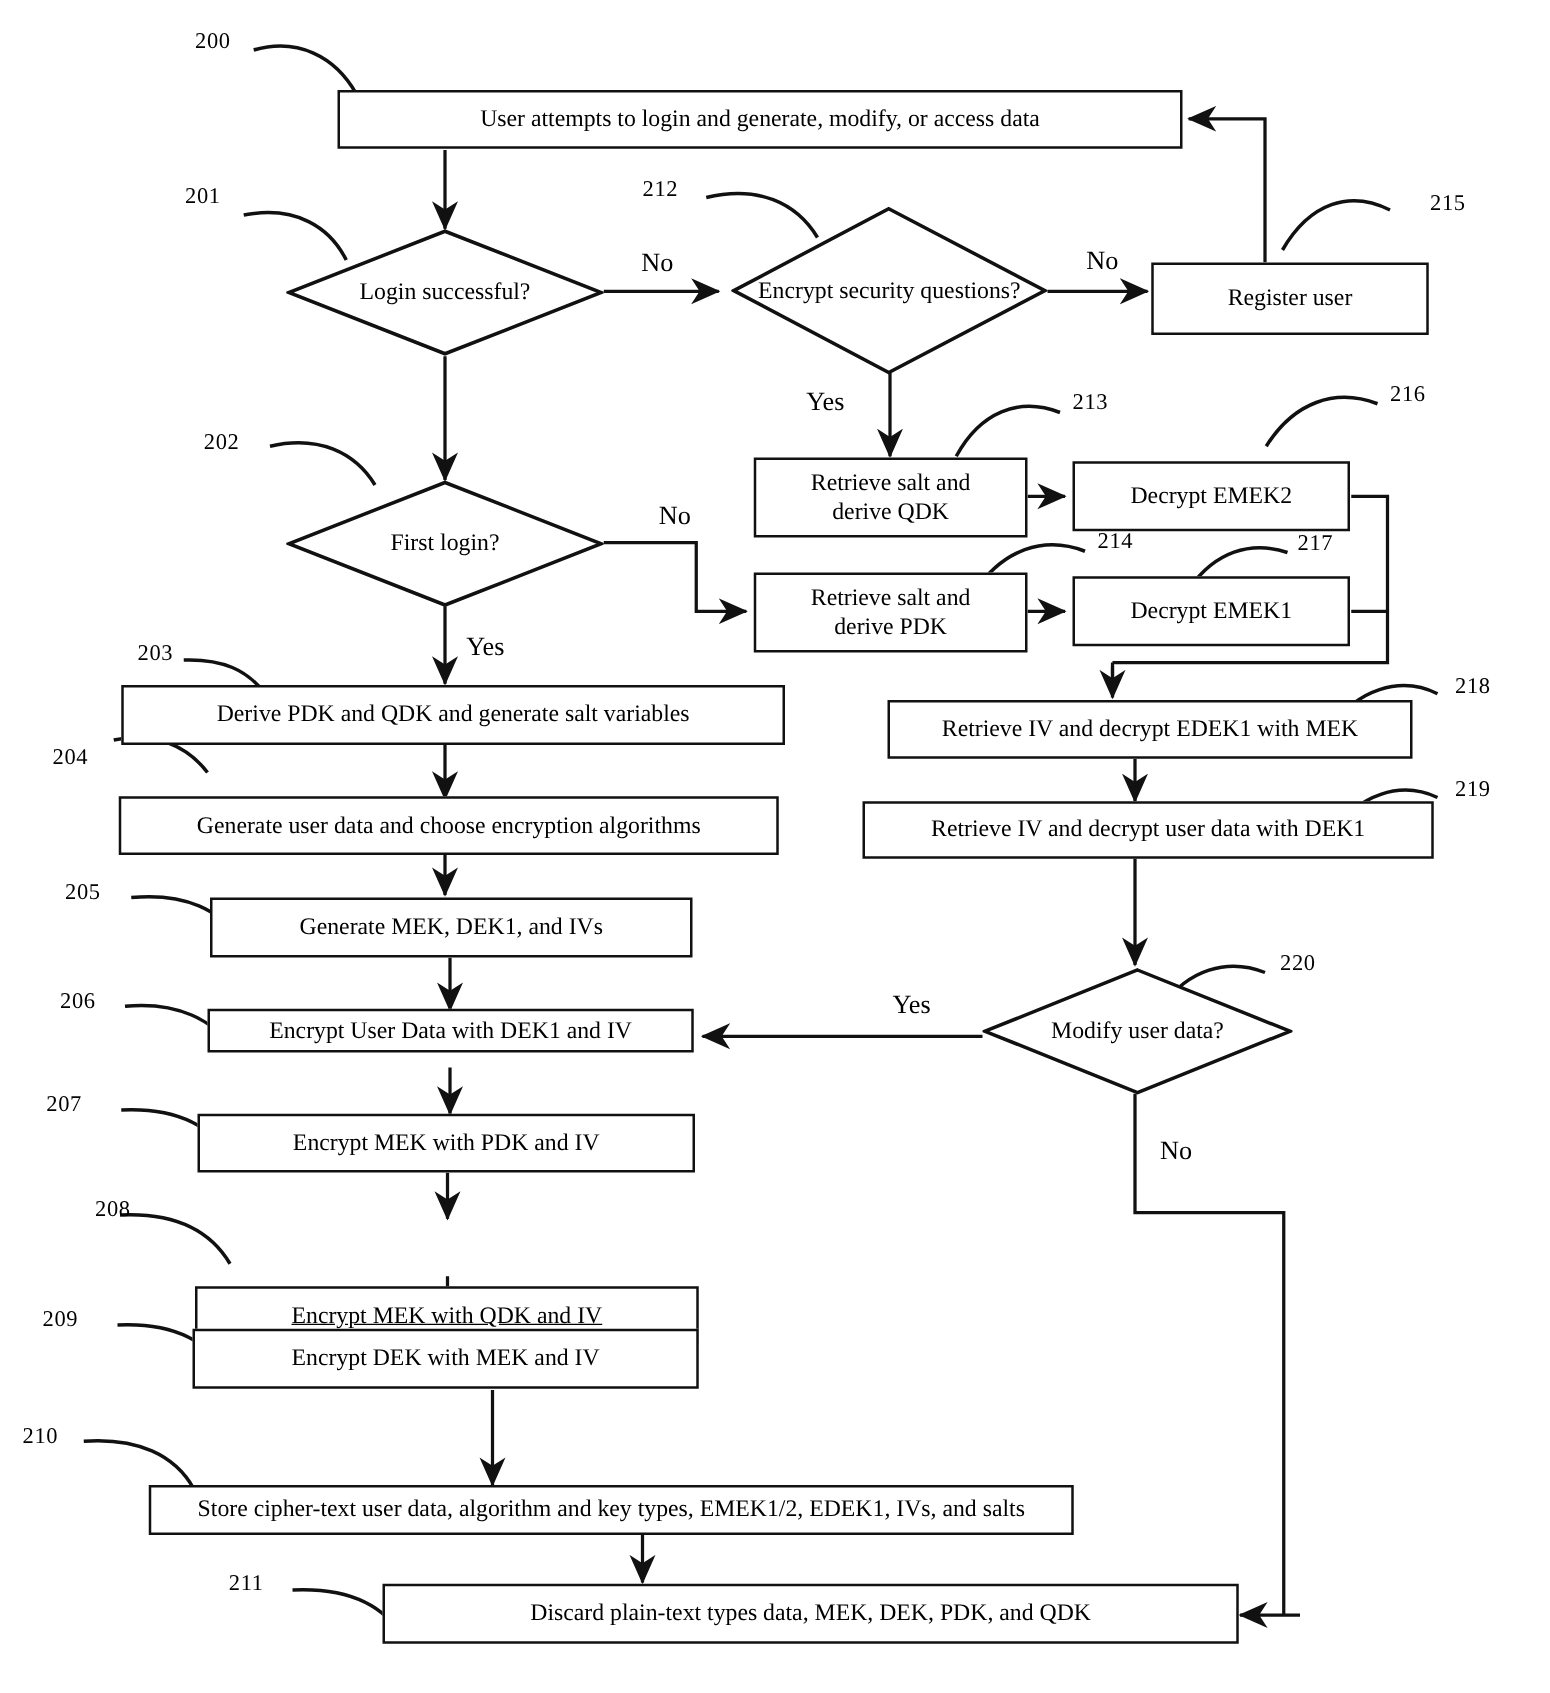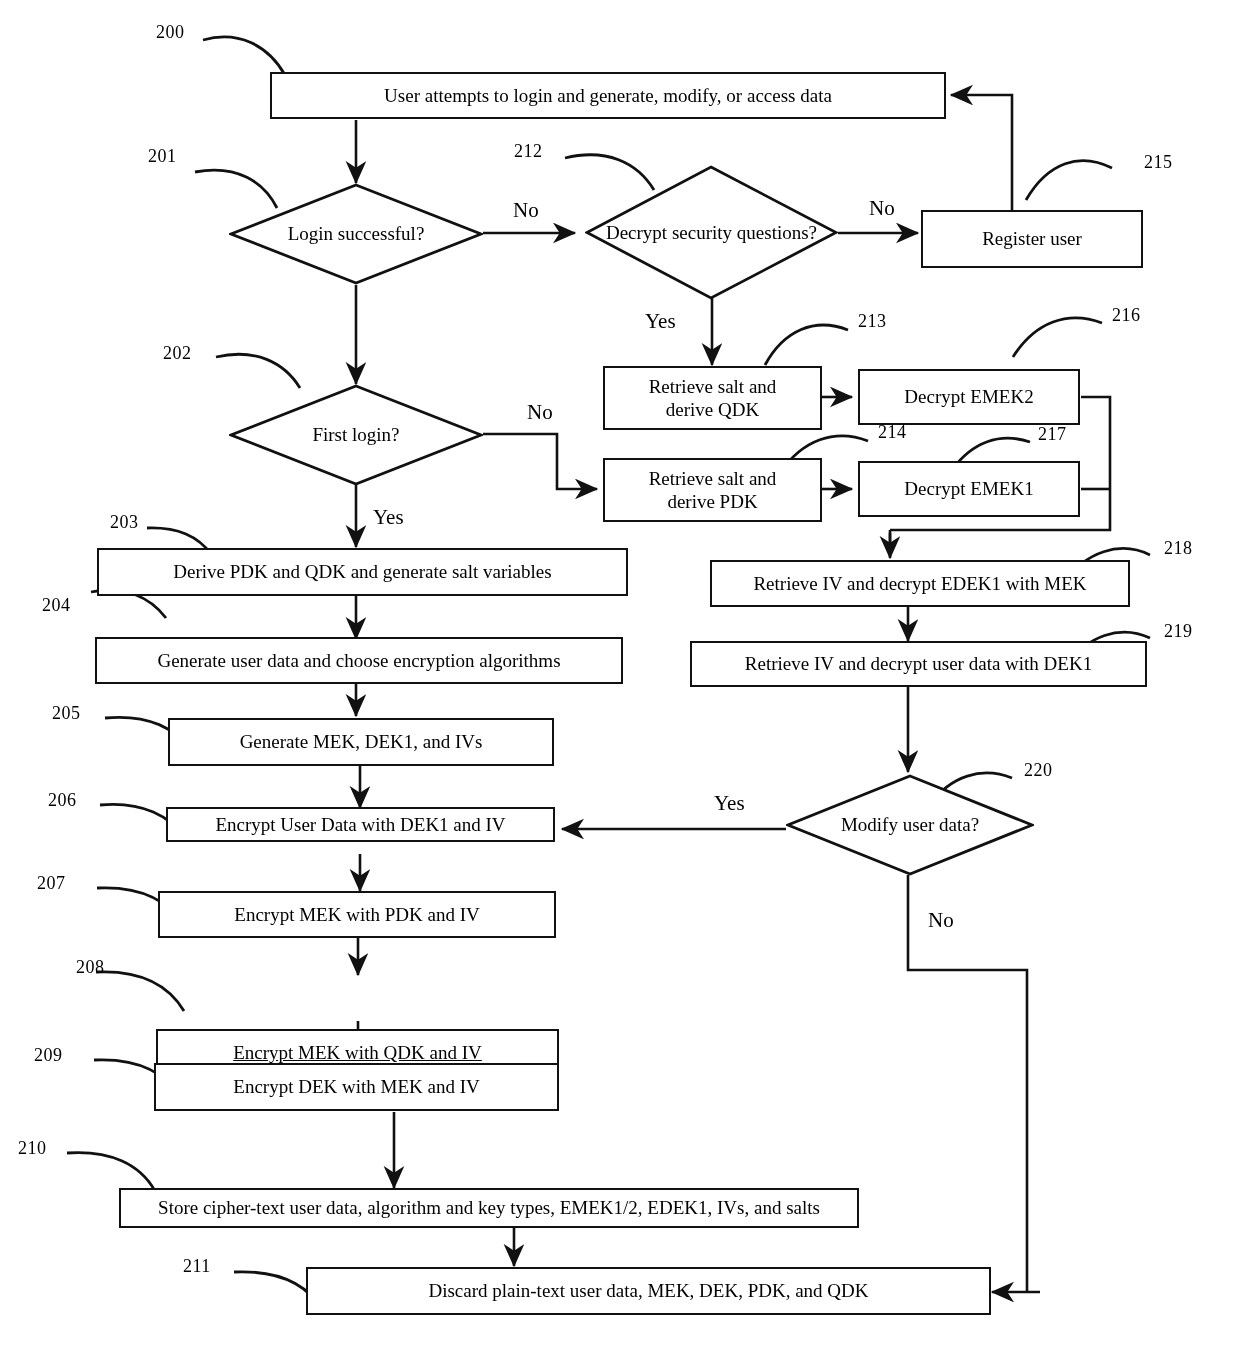--- a/index.html
+++ b/index.html
@@ -187,21 +187,21 @@
       </div>
     </div>
   </div>
 
   <div class="diamond-wrap" style="left:585px; top:165px; width:253px; height:135px;">
     <svg viewBox="0 0 253 135" preserveAspectRatio="none">
       <polygon points="126,2 251,67.5 126,133 2,67.5" fill="#fff" stroke="#111" stroke-width="2.8"></polygon>
     </svg>
     <div class="diamond-label">
       <div>
-        <span>Decrypt</span>
+        <span>Encrypt</span>
         <span>security</span>
         <span>questions?</span>
       </div>
     </div>
   </div>
 
   <div class="node" style="left:921px; top:210px; width:222px; height:58px;">
     <span>Register user</span>
   </div>
 
@@ -285,21 +285,21 @@
 
   <div class="node" style="left:154px; top:1063px; width:405px; height:48px;">
     <span>Encrypt DEK with MEK and IV</span>
   </div>
 
   <div class="node" style="left:119px; top:1188px; width:740px; height:40px;">
     <span>Store cipher-text user data, algorithm and key types, EMEK1/2, EDEK1, IVs, and salts</span>
   </div>
 
   <div class="node" style="left:306px; top:1267px; width:685px; height:48px;">
-    <span>Discard plain-text user data, MEK, DEK, PDK, and QDK</span>
+    <span>Discard plain-text types data, MEK, DEK, PDK, and QDK</span>
   </div>
 
   <div class="edge-label" style="left:513px; top:198px;">No</div>
   <div class="edge-label" style="left:869px; top:196px;">No</div>
   <div class="edge-label" style="left:645px; top:309px;">Yes</div>
   <div class="edge-label" style="left:527px; top:400px;">No</div>
   <div class="edge-label" style="left:373px; top:505px;">Yes</div>
   <div class="edge-label" style="left:714px; top:791px;">Yes</div>
   <div class="edge-label" style="left:928px; top:908px;">No</div>
 

